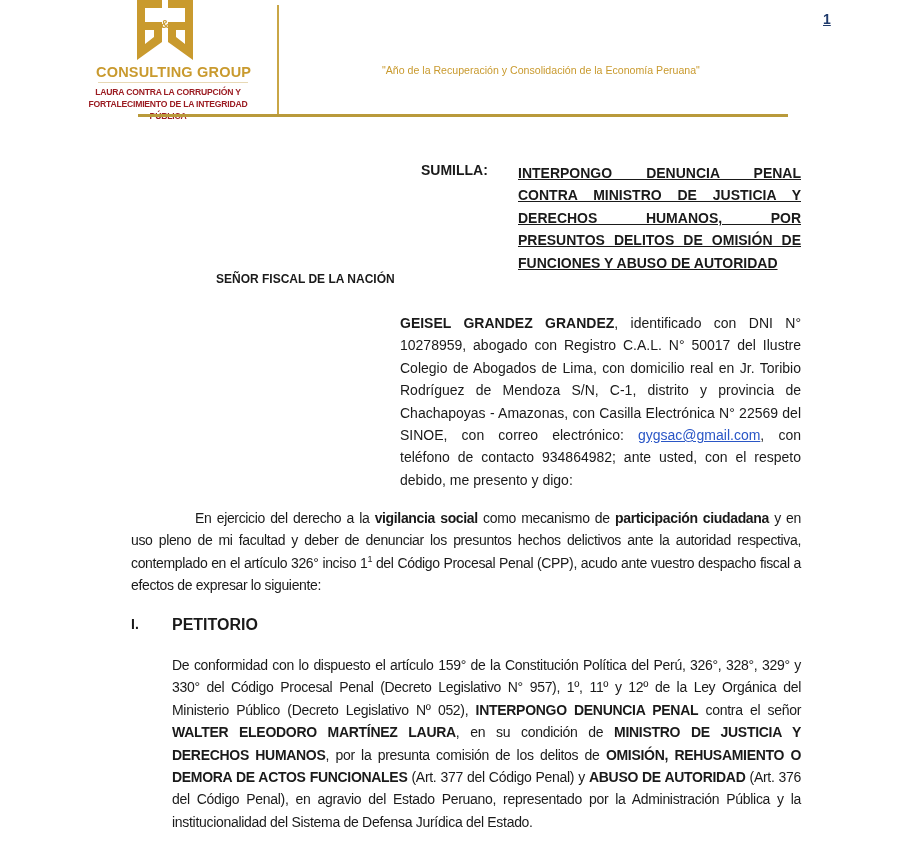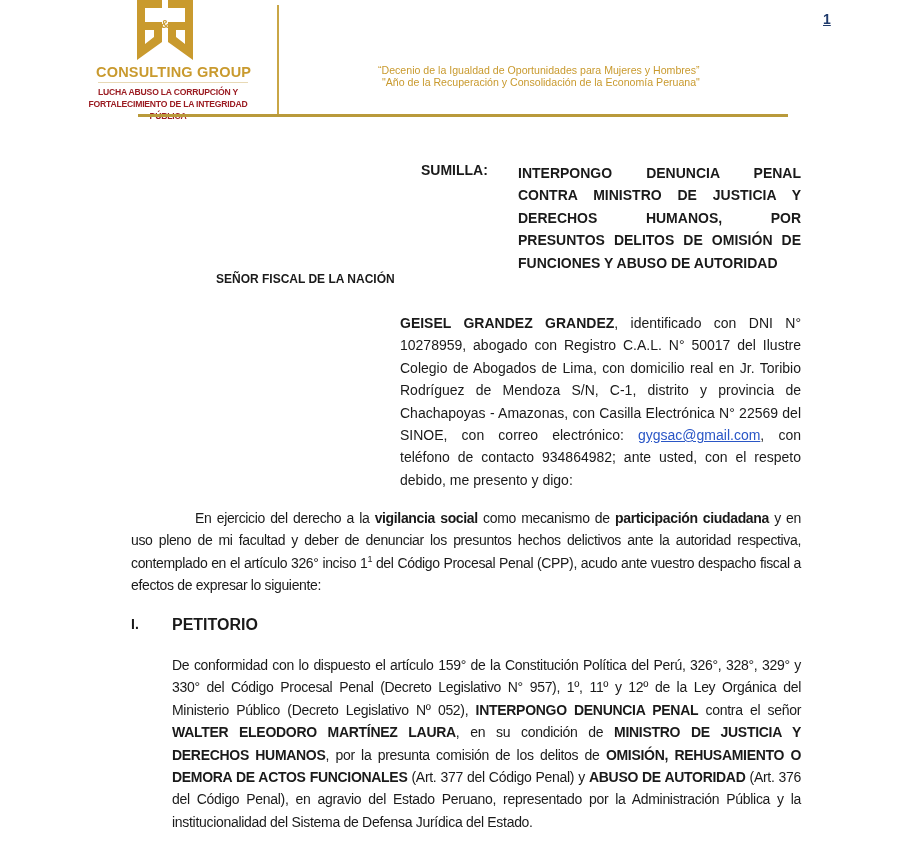--- a/index.html
+++ b/index.html
@@ -15,21 +15,21 @@
   .vrule { left:277px; top:5px; width:1.5px; height:111px; background:#c9a646; }
   .hrule { left:138px; top:114px; width:650px; height:2.5px; background:#b99a3b; }
   .decenio { left:378px; top:64px; width:330px; font-size:10.6px; color:#c99a2e; line-height:12px; }
   .decenio div { white-space:nowrap; }
   .decenio .l2 { padding-left:4px; }
   .pagenum { left:823px; top:11px; font-size:14px; font-weight:bold; color:#1f3a6b; text-decoration:underline; }
 
   
   .sumilla-label { left:421px; top:162px; font-size:14px; font-weight:bold; }
   .sumilla-text { left:518px; top:162px; width:283px; font-size:14px; font-weight:bold; line-height:22.4px; text-align:justify; text-align-last:left; }
-  .sumilla-text span { }
+  .sumilla-text span { text-decoration:underline; }
 
   .addressee { left:216px; top:272px; font-size:12px; font-weight:bold; }
 
   .intro { left:400px; top:312px; width:401px; font-size:14px; line-height:22.4px; text-align:justify; }
   .intro b { font-weight:bold;margin-top:48px; }
   .email { color:#2a56c6; text-decoration:underline; }
 
   .para1 { left:131px; top:507px; width:670px; font-size:14px; line-height:22.4px; text-align:justify; letter-spacing:-0.35px; }
   .para1 .indent { display:inline-block; width:64px; }
   sup { font-size:9px; line-height:0; }
@@ -47,26 +47,25 @@
 
     <path d="M2 0 H27 V8 H10 V22 H27 V42 L2 60 Z M10 30 V44 L19 37 V30 Z" fill="#c99a2e" fill-rule="evenodd"></path>
 
     <path d="M58 0 H33 V8 H50 V22 H33 V42 L58 60 Z M50 30 V44 L41 37 V30 Z" fill="#c99a2e" fill-rule="evenodd"></path>
     <text x="30" y="28" font-size="11" font-weight="bold" fill="#c99a2e" text-anchor="middle" font-family="Liberation Sans, sans-serif">&amp;</text>
   </svg>
 </div>
 <div class="abs logo-name">CONSULTING GROUP</div>
 <div class="abs logo-rule"></div>
 <div class="abs logo-tag">
-  <div>LUCHA ABUSO LA CORRUPCIÓN Y</div>
+  <div>LAURA CONTRA LA CORRUPCIÓN Y</div>
   <div>FORTALECIMIENTO DE LA INTEGRIDAD PÚBLICA</div>
 </div>
 <div class="abs vrule"></div>
 <div class="abs decenio">
-  <div>“Decenio de la Igualdad de Oportunidades para Mujeres y Hombres”</div>
   <div class="l2">"Año de la Recuperación y Consolidación de la Economía Peruana"</div>
 </div>
 <div class="abs hrule"></div>
 <div class="abs pagenum">1</div>
 
 <div class="abs sumilla-label">SUMILLA:</div>
 <div class="abs sumilla-text"><span>INTERPONGO DENUNCIA PENAL CONTRA MINISTRO DE JUSTICIA Y DERECHOS HUMANOS, POR PRESUNTOS DELITOS DE OMISIÓN DE FUNCIONES Y ABUSO DE AUTORIDAD</span></div>
 
 <div class="abs addressee">SEÑOR FISCAL DE LA NACIÓN</div>
 

